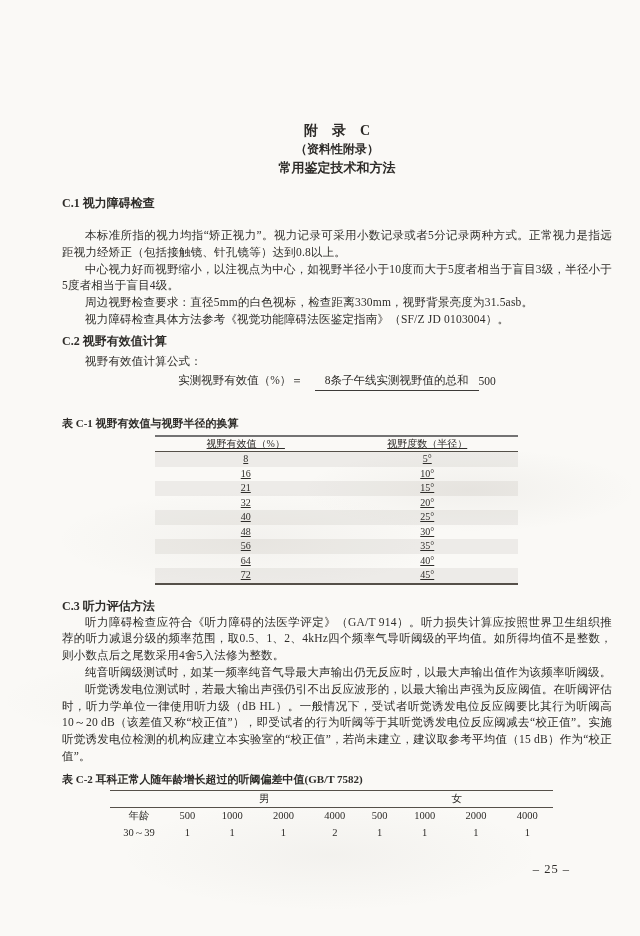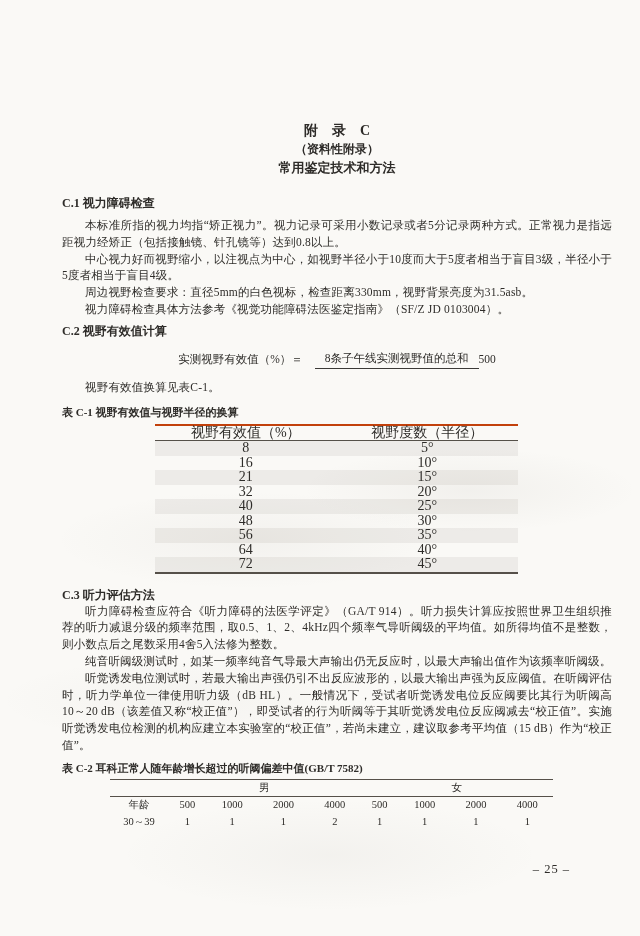--- a/index.html
+++ b/index.html
@@ -14,37 +14,37 @@
       radial-gradient(ellipse 240px 60px at 470px 490px, rgba(110,102,92,0.06), transparent 70%),
       radial-gradient(ellipse 280px 70px at 250px 540px, rgba(110,102,92,0.05), transparent 70%),
       radial-gradient(ellipse 300px 80px at 330px 855px, rgba(110,102,92,0.05), transparent 70%),
       radial-gradient(ellipse 260px 60px at 180px 700px, rgba(110,102,92,0.04), transparent 70%);
   }
   .content{padding:122px 28px 0 62px;position:relative;}
   .doc-title1{text-align:center;font-size:14px;font-weight:bold;line-height:18px;}
   .doc-title2{text-align:center;font-size:12px;font-weight:bold;line-height:17px;margin-top:1px;}
   .doc-title3{text-align:center;font-size:13px;font-weight:bold;line-height:18px;margin-top:1px;}
   .sec-heading{font-weight:bold;font-size:12px;line-height:16px;}
-  .h-c1{margin-top:18px;margin-bottom:6px;}
+  .h-c1{margin-top:18px;margin-bottom:16px;}
   .h-c2{margin-top:5px;margin-bottom:4px;}
   .h-c3{margin-top:13px;}
   p.body{margin:0;font-size:11.5px;line-height:16.8px;text-align:justify;
     text-indent:2em;letter-spacing:0.2px;}
-  .formula-line{display:flex;justify-content:center;align-items:center;
+  .formula-line{display:flex;justify-content:center;align-items:flex-start;
     font-size:11.5px;margin:3px 0 2px 0;min-height:34px;}
   .formula-lhs{margin-right:12px;}
   .frac{display:inline-flex;flex-direction:row;text-align:center;}
   .frac .num{border-bottom:1px solid #3c3a37;padding:0 10px 2px 10px;}
   .frac .den{padding-top:2px;}
   .tbl-title{font-weight:bold;font-size:11px;line-height:14px;}
   .t1-title{margin-top:9px;}
   .t2-title{margin-top:7px;}
   table{border-collapse:collapse;}
-  .table-c1{width:363px;margin:5px 0 0 93px;font-size:14px;
-    border-top:2px solid #c2410c;border-bottom:2px solid #555049;}
+  .table-c1{width:363px;margin:5px 0 0 93px;font-size:10px;
+    border-top:2px solid #737373;border-bottom:2px solid #555049;text-decoration:underline;}
   .table-c1 th{font-weight:normal;border-bottom:1.2px solid #555049;}
   .table-c1 th,.table-c1 td{text-align:center;padding:1px 0;line-height:12.5px;}
   .table-c1 tr.stripe{background:rgba(128,120,106,0.10);}
   .table-c2{width:443px;margin:4px 0 0 48px;font-size:10.5px;
     border-top:1.5px solid #555049;}
   .table-c2 .group-row td{border-bottom:1.2px solid #555049;text-align:center;
     padding:1px 0;line-height:14px;}
   .table-c2 td{text-align:center;padding:1.5px 0;line-height:14px;}
   .table-c2 col.age{width:58px;}
   .page-num{position:absolute;right:70px;top:862px;font-size:12.5px;letter-spacing:1px;}
@@ -59,28 +59,28 @@
     <div class="doc-title2">（资料性附录）</div>
     <div class="doc-title3">常用鉴定技术和方法</div>
 
     <div class="sec-heading h-c1">C.1 视力障碍检查</div>
     <p class="body">本标准所指的视力均指“矫正视力”。视力记录可采用小数记录或者5分记录两种方式。正常视力是指远距视力经矫正（包括接触镜、针孔镜等）达到0.8以上。</p>
     <p class="body">中心视力好而视野缩小，以注视点为中心，如视野半径小于10度而大于5度者相当于盲目3级，半径小于5度者相当于盲目4级。</p>
     <p class="body">周边视野检查要求：直径5mm的白色视标，检查距离330mm，视野背景亮度为31.5asb。</p>
     <p class="body">视力障碍检查具体方法参考《视觉功能障碍法医鉴定指南》（SF/Z JD 0103004）。</p>
 
     <div class="sec-heading h-c2">C.2 视野有效值计算</div>
+    <p class="body">视野有效值计算公式：</p>
     <div class="formula-line">
       <span class="formula-lhs">实测视野有效值（%）＝</span>
       <span class="frac">
         <span class="num">8条子午线实测视野值的总和</span>
         <span class="den">500</span>
       </span>
     </div>
-    <p class="body">视野有效值换算见表C-1。</p>
 
     <div class="tbl-title t1-title">表 C-1 视野有效值与视野半径的换算</div>
     <table class="table-c1">
       <thead>
         <tr>
           <th style="width:50%">视野有效值（%）</th>
           <th style="width:50%">视野度数（半径）</th>
         </tr>
       </thead>
       <tbody>

